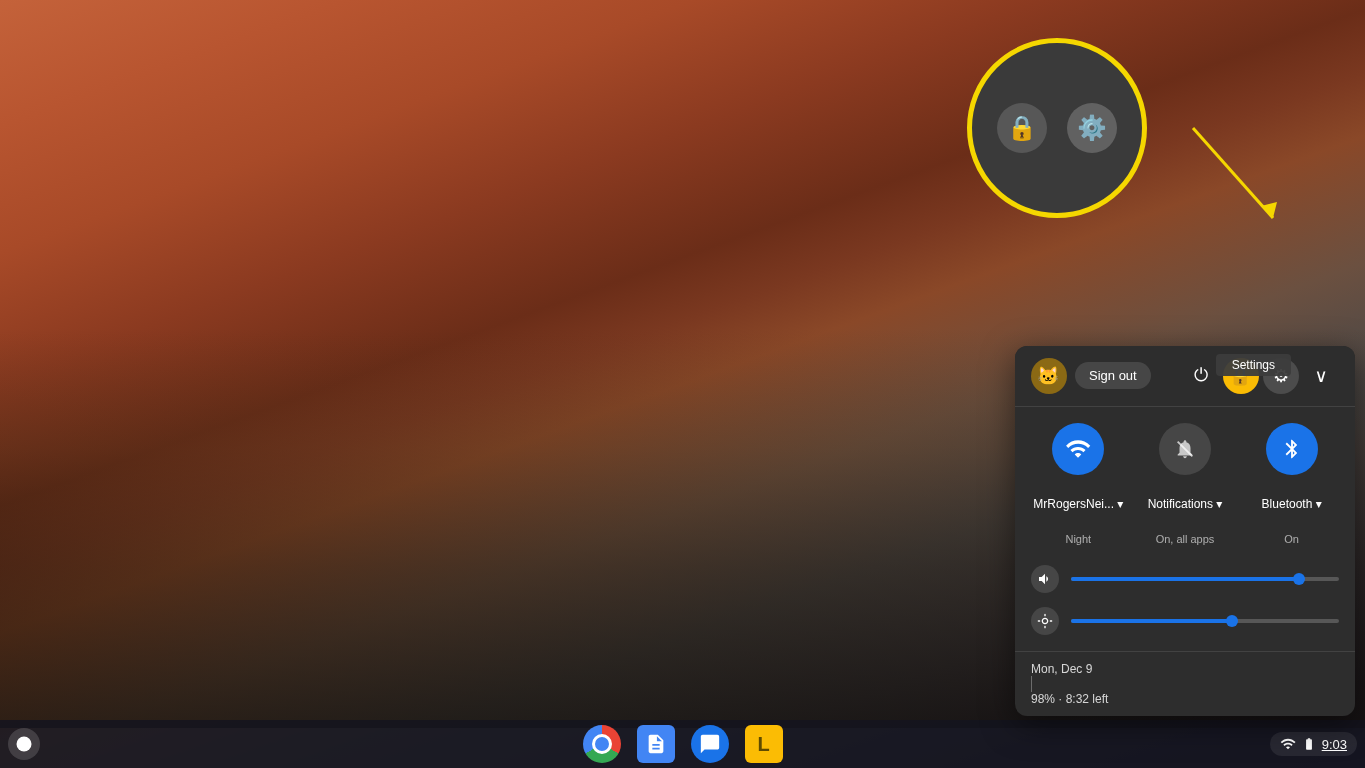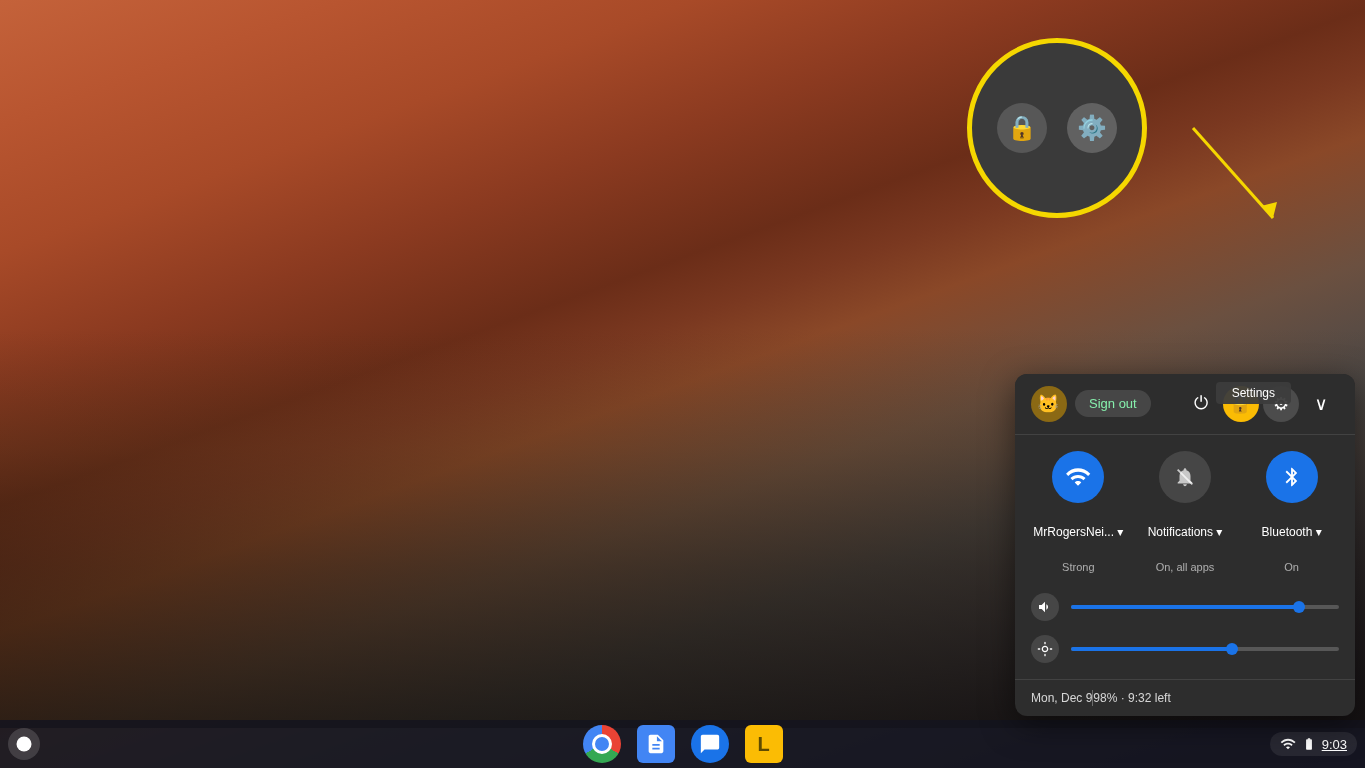--- a/index.html
+++ b/index.html
@@ -203,21 +203,21 @@
       background: #8b6914;
       display: flex;
       align-items: center;
       justify-content: center;
       font-size: 18px;
       overflow: hidden;
     }
 
     #sign-out-btn {
       background: rgba(255,255,255,0.12);
-      color: #86efac;
+      color: #ffffff;
       border: none;
       border-radius: 20px;
       padding: 6px 14px;
       cursor: pointer;
       font-size: 13px;
     }
 
     .panel-action-btn {
       width: 36px;
       height: 36px;
@@ -369,23 +369,23 @@
       height: 12px;
       border-radius: 50%;
       background: #1a73e8;
     }
 
     
     #panel-bottom {
       padding: 10px 16px;
       border-top: 1px solid rgba(255,255,255,0.1);
       display: flex;
-      align-items: center;
       color: rgba(255,255,255,0.8);
       font-size: 12px;
+      flex-direction: column;
     }
 
     #battery-bar-sep {
       width: 1px;
       height: 16px;
       background: rgba(255,255,255,0.3);
     }
 
     
     #annotation-circle {
@@ -500,21 +500,21 @@
 
     <div id="panel-tiles">
 
       <div class="tile">
         <div class="tile-btn active">
           <svg width="26" height="26" viewBox="0 0 24 24" fill="white">
             <path d="M1 9l2 2c5.07-5.05 13.24-5.06 18.32 0l2-2C16.8 2.32 7.19 2.32 1 9zm8 8l3 3 3-3c-1.65-1.66-4.34-1.66-6 0zm-4-4l2 2c2.76-2.75 7.23-2.76 9.99 0l2-2C15.14 9.14 8.87 9.14 5 13z"></path>
           </svg>
         </div>
         <div class="tile-label">MrRogersNei... ▾</div>
-        <div class="tile-sublabel">Strong</div>
+        <div class="tile-sublabel">Night</div>
       </div>
 
       <div class="tile">
         <div class="tile-btn inactive">
           <svg width="22" height="22" viewBox="0 0 24 24" fill="rgba(255,255,255,0.7)">
             <path d="M12 22c1.1 0 2-.9 2-2h-4c0 1.1.9 2 2 2zm6-6v-5c0-3.07-1.64-5.64-4.5-6.32V4c0-.83-.67-1.5-1.5-1.5s-1.5.67-1.5 1.5v.68C7.63 5.36 6 7.92 6 11v5l-2 2v1h16v-1l-2-2z"></path>
             <line x1="4" y1="4" x2="20" y2="20" stroke="rgba(255,255,255,0.7)" stroke-width="2"></line>
           </svg>
         </div>
         <div class="tile-label">Notifications ▾</div>
@@ -558,21 +558,21 @@
           <div class="slider-fill" style="width:60%;">
             <div class="slider-thumb"></div>
           </div>
         </div>
       </div>
     </div>
 
     <div id="panel-bottom">
       <span>Mon, Dec 9</span>
       <div id="battery-bar-sep"></div>
-      <span>98% · 9:32 left</span>
+      <span>98% · 8:32 left</span>
     </div>
 
   </div>
 
   <div id="taskbar">
     <div id="taskbar-left">
       <div id="launcher-btn">
         <svg width="18" height="18" viewBox="0 0 24 24" fill="white">
           <circle cx="12" cy="12" r="10"></circle>
         </svg>

